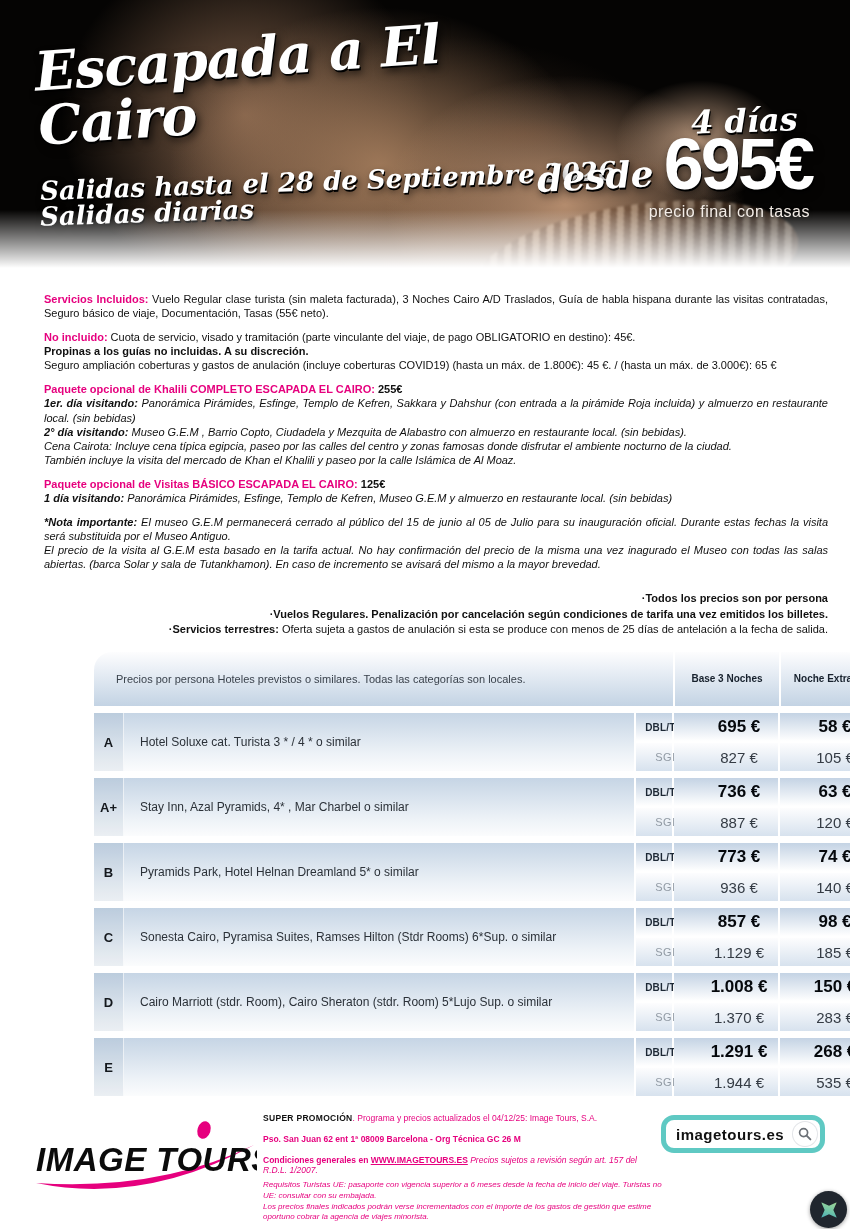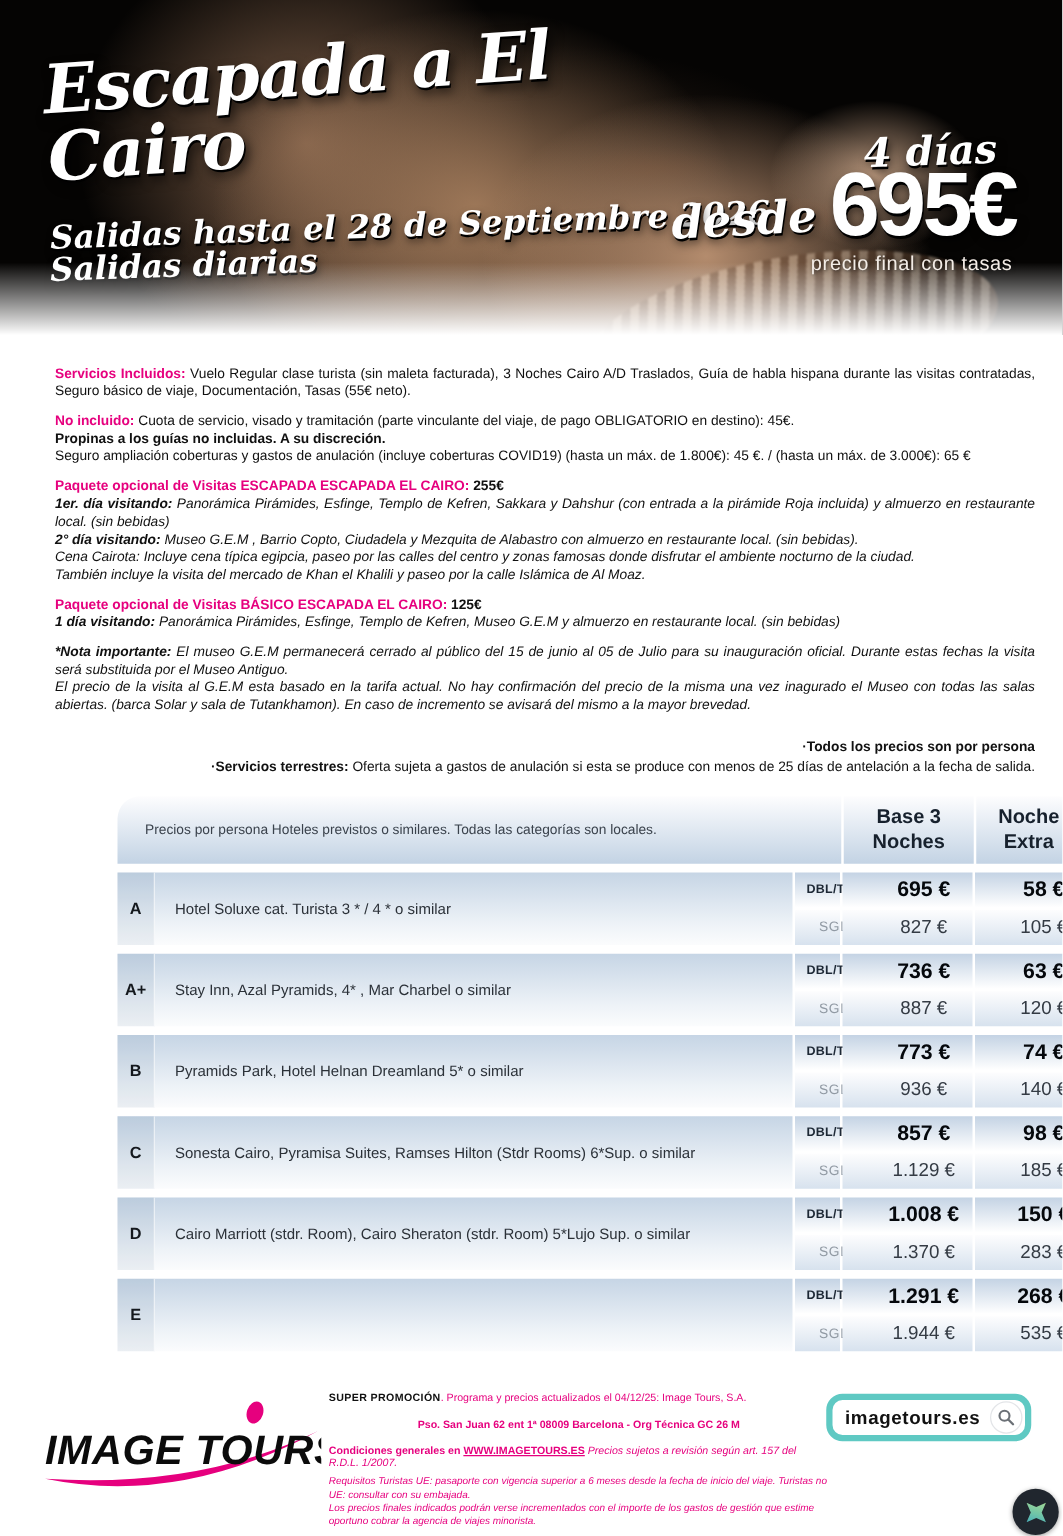--- a/index.html
+++ b/index.html
@@ -65,21 +65,21 @@
 
   
   .table-card { position:relative; margin:16px 0 0 50px; width:771px; }
   .thead {
     display:grid; grid-template-columns:579px 104px 84px; column-gap:2px; height:54px;
   }
   .thead > div { background:linear-gradient(to bottom, #fdfdfe 0%, #dde6f0 55%, #c3d3e4 100%); }
   .tcaption { border-radius:18px 0 0 0; display:flex; align-items:center; padding-left:22px;
     font-size:11px; color:#3a424c; }
   .hcol { display:flex; align-items:center; justify-content:center; text-align:center;
-    font-weight:bold; font-size:16px; line-height:1.22; color:#17212d; }
+    font-weight:bold; font-size:10px; line-height:1.22; color:#17212d; }
   .hcol.last { border-radius:0 18px 0 0; }
 
   .trow { display:grid; grid-template-columns:540px 36px 104px 84px; grid-template-rows:28px 28px;
     gap:2px 2px; margin-top:7px; }
   .cell-left { grid-row:1 / span 2; display:flex; align-items:center;
     background:linear-gradient(to bottom, #c6d5e5 0%, #edf2f7 70%, #fbfcfd 100%); }
   .letter { width:30px; align-self:stretch; display:flex; align-items:center; justify-content:center;
     font-weight:bold; font-size:13px; color:#14181d;
     background:rgba(100,125,155,0.10); border-right:1px solid rgba(255,255,255,0.65); }
   .hotel { padding-left:16px; padding-right:6px; font-size:12px; color:#2b3138; }
@@ -90,21 +90,21 @@
   .lbl.sgl { font-size:11px; color:#9099a3; letter-spacing:0.5px; }
   .val.dbl { font-weight:bold; font-size:17px; color:#05080c; }
   .val.sgl { font-size:15px; color:#343b44; }
 
   
   .footer { position:absolute; top:1107px; left:0; width:850px; height:122px; }
   .logo { position:absolute; left:32px; top:12px; }
   .footer-text { position:absolute; left:263px; top:6px; width:400px; color:#e6007e; }
   .ft-line1 { font-size:8.5px; margin-bottom:11px; }
   .ft-line1 .black { color:#111; font-weight:bold; letter-spacing:0.3px;text-align:center; }
-  .ft-line2 { font-size:8.5px; font-weight:bold; margin-bottom:11px;text-align:center; }
+  .ft-line2 { font-size:8.5px; font-weight:bold; margin-bottom:11px; }
   .ft-line3 { font-size:8.5px; margin-bottom:5px; }
   .ft-line3 .b { font-weight:bold; }
   .ft-line3 .u { font-weight:bold; text-decoration:underline; }
   .ft-line3 .i { font-style:italic; }
   .ft-small { font-size:8px; font-style:italic; line-height:1.35; }
   .badge {
     position:absolute; right:25px; top:8px; width:164px; height:38px;
     border:5px solid #5fc9c3; border-radius:13px; background:#ffffff;
     display:flex; align-items:center; justify-content:space-between; padding:0 3px 0 10px;
     cursor:pointer;
@@ -153,21 +153,21 @@
 
     <p class="para">
       <span class="mag">No incluido:</span>
       <span>Cuota de servicio, visado y tramitación (parte vinculante del viaje, de pago OBLIGATORIO en destino): 45€.</span><br>
       <span class="bld">Propinas a los guías no incluidas. A su discreción.</span><br>
       <span>Seguro ampliación coberturas y gastos de anulación (incluye coberturas COVID19) (hasta un máx. de 1.800€): 45 €. / (hasta un máx. de 3.000€): 65 €</span>
     </p>
 
     <div class="para blk-gap">
       <div>
-        <span class="mag">Paquete opcional de Visitas ESCAPADA ESCAPADA EL CAIRO:</span>
+        <span class="mag">Paquete opcional de Khalili COMPLETO ESCAPADA EL CAIRO:</span>
         <span class="bld">255€</span>
       </div>
       <div class="it">
         <span class="bld">1er. día visitando:</span>
         <span>Panorámica Pirámides, Esfinge, Templo de Kefren,  Sakkara y Dahshur (con entrada a la pirámide Roja incluida) y almuerzo en restaurante local. (sin bebidas)</span>
       </div>
       <div class="it">
         <span class="bld">2° día  visitando:</span>
         <span>Museo G.E.M , Barrio Copto, Ciudadela y Mezquita de Alabastro con almuerzo en restaurante local. (sin bebidas).</span>
       </div>
@@ -187,20 +187,21 @@
     </div>
 
     <div class="para nota-gap it">
       <span class="bld">*Nota importante:</span>
       <span>El museo G.E.M permanecerá cerrado al público del 15 de junio al 05 de Julio para su inauguración oficial. Durante estas fechas la visita será substituida por el Museo Antiguo.</span><br>
       <span>El precio de la visita al G.E.M esta basado en la tarifa actual. No hay confirmación del precio de la misma una vez inagurado el Museo con todas las salas abiertas. (barca Solar y sala de Tutankhamon). En caso de incremento se avisará del mismo a la mayor brevedad.</span>
     </div>
 
     <div class="bullets">
       <div class="bld">·Todos los precios son por persona</div>
+      <div class="bld">·Vuelos Regulares. Penalización por cancelación según condiciones de tarifa una vez emitidos los billetes.</div>
       <div>
         <span class="bld">·Servicios terrestres:</span>
         <span>Oferta sujeta a gastos de anulación si esta se produce con menos de 25 días de antelación a la fecha de  salida.</span>
       </div>
     </div>
 
     <div class="table-card">
       <div class="thead">
         <div class="tcaption">Precios por persona Hoteles previstos o similares. Todas las categorías son locales.</div>
         <div class="hcol">Base 3 Noches</div>

